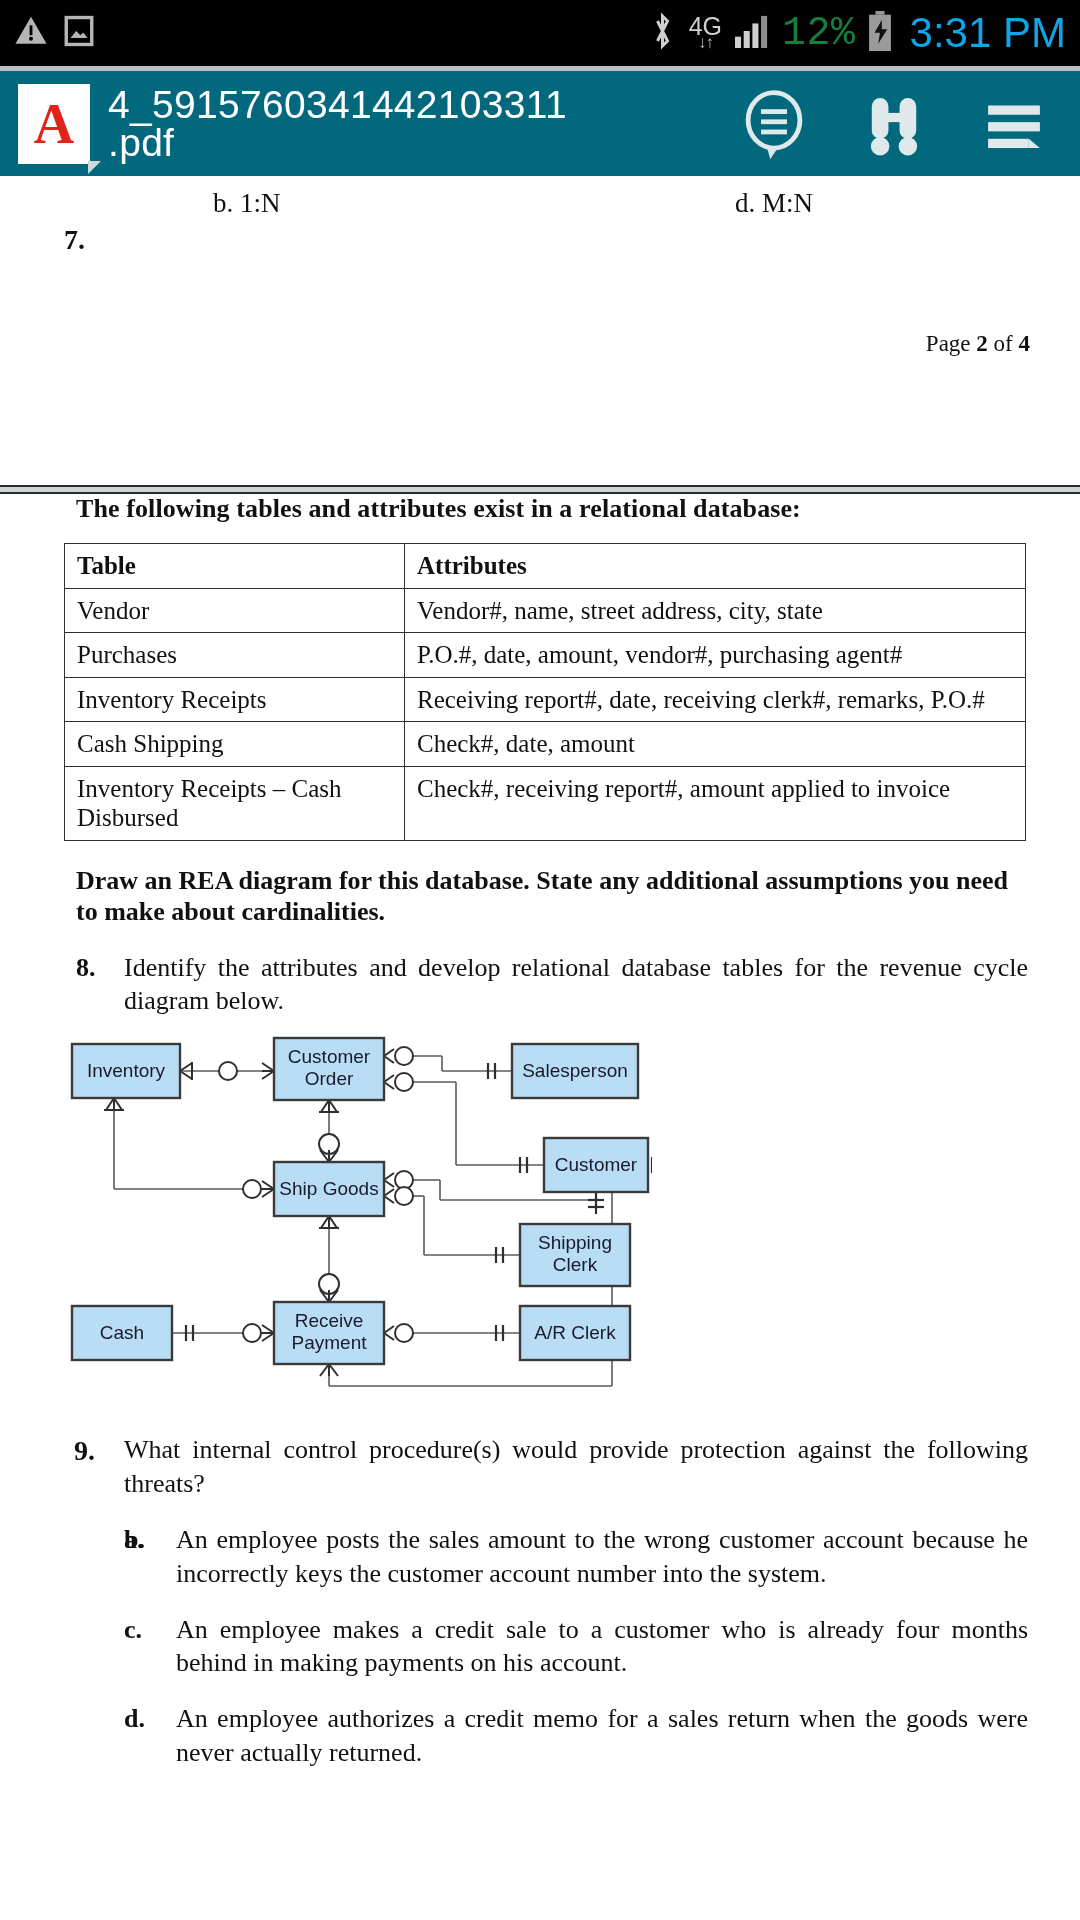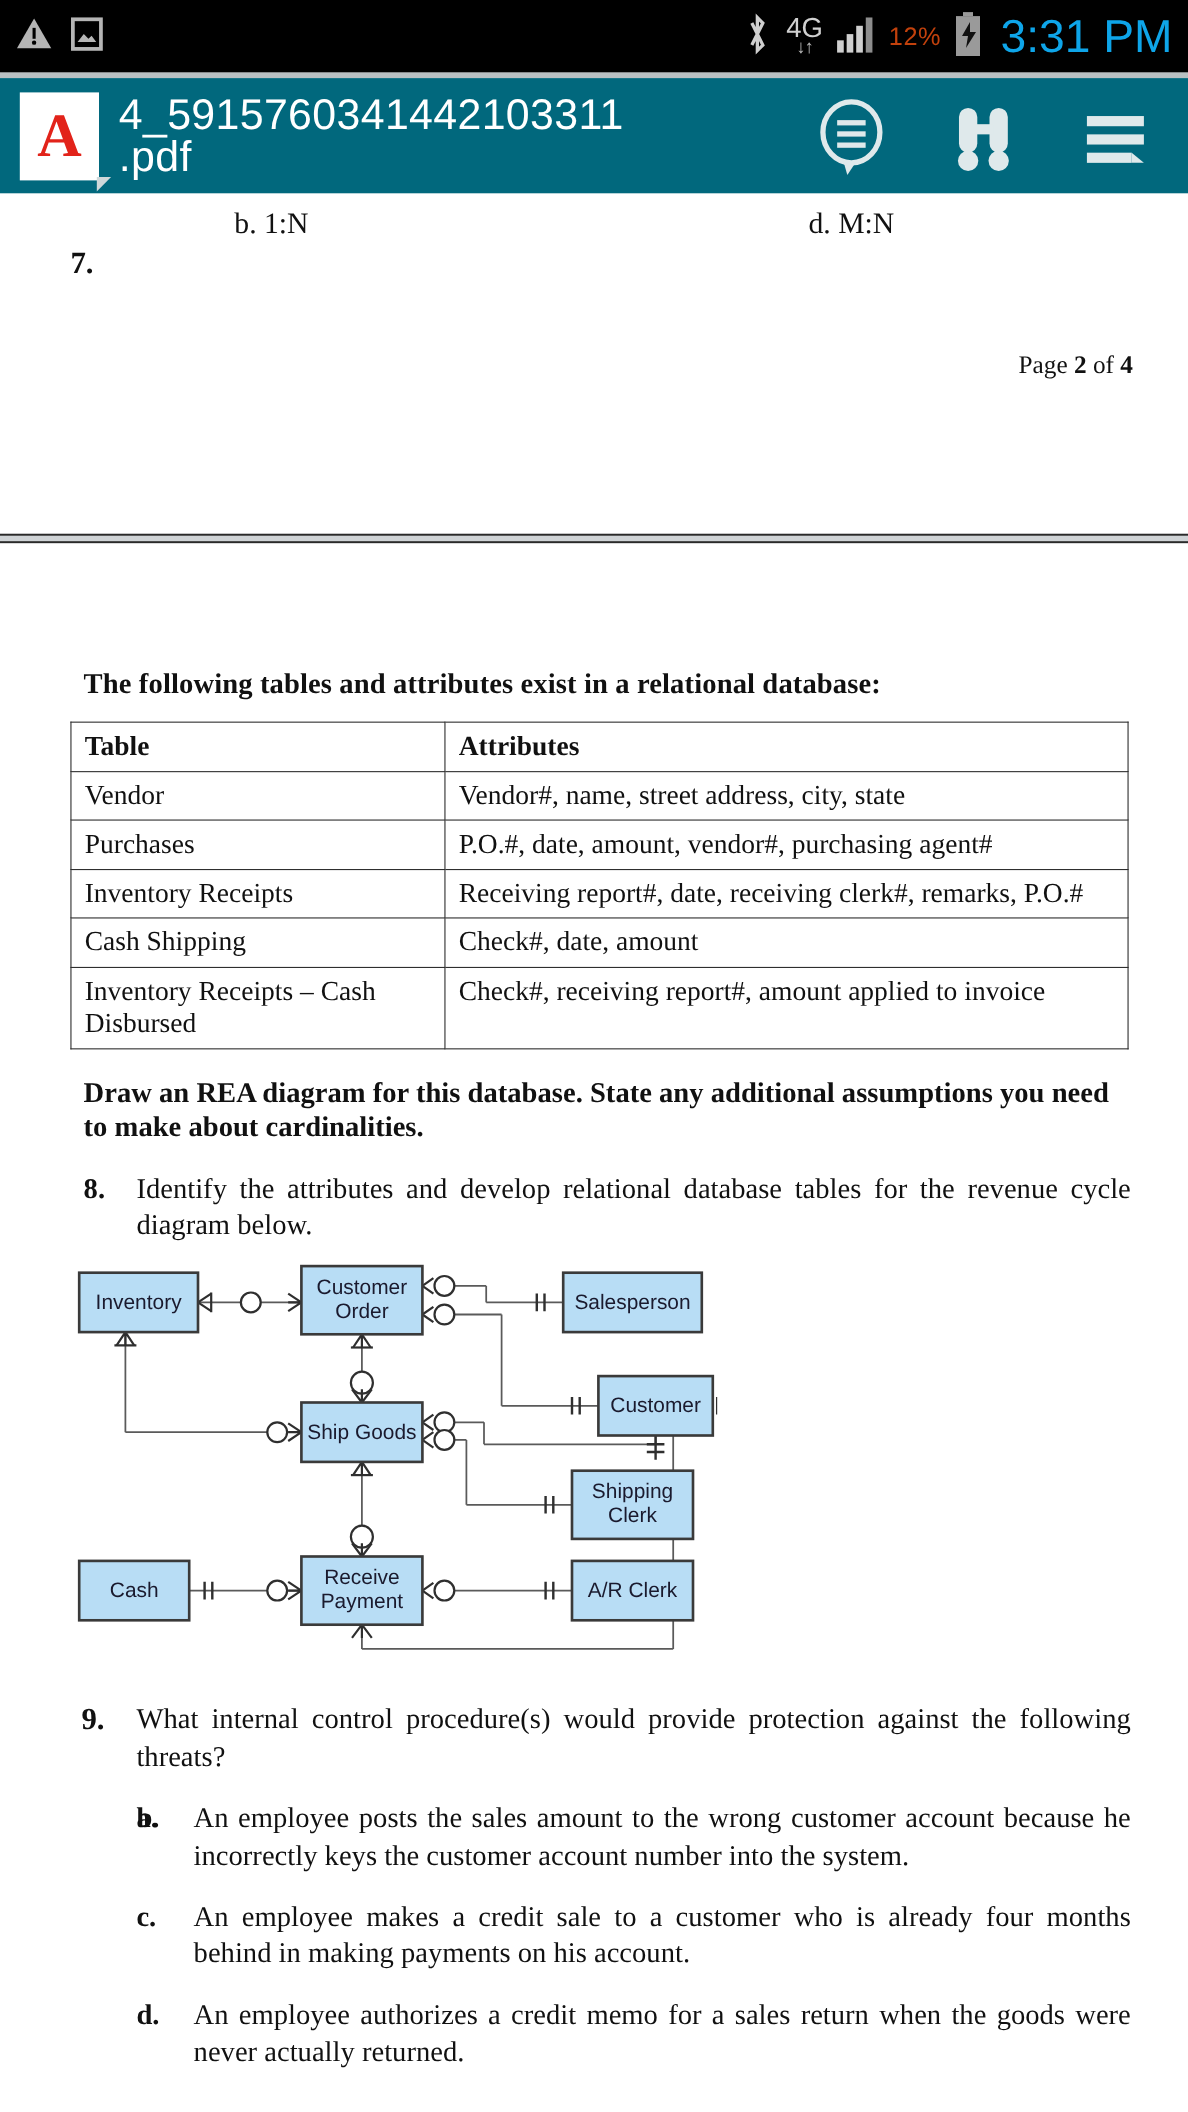--- a/index.html
+++ b/index.html
@@ -5,21 +5,21 @@
   * { margin:0; padding:0; box-sizing:border-box; }
   html,body { width:1080px; height:1920px; background:#fff;
     font-family:"Liberation Sans", sans-serif; overflow:hidden; }
 
   
   .statusbar{ position:absolute; left:0; top:0; width:1080px; height:66px;
     background:#000; display:flex; align-items:center; padding:0 14px; }
   .sb-left{ display:flex; align-items:center; gap:14px; }
   .sb-right{ margin-left:auto; display:flex; align-items:center; gap:11px; }
   .sb-ico{ display:block; }
-  .sb-txt{ color:#c2410c; font-size:23px; letter-spacing:.5px; }
+  .sb-txt{ color:#15803d; font-size:40px; letter-spacing:.5px;font-family:Liberation Mono, monospace; }
   .sb-clock{ color:#0ea5e9; font-size:42px; letter-spacing:0px; padding-left:6px; }
   .fourg{ display:flex; flex-direction:column; align-items:center; line-height:.82; }
   .fourg b{ color:#d0d0d0; font-size:25px; font-weight:400; }
   .fourg i{ color:#bdbdbd; font-size:17px; font-style:normal; letter-spacing:-1px;}
   .statusbar-div{ position:absolute; left:0; top:66px; width:1080px; height:5px;
     background:#b9c0c2; }
 
   
   .toolbar{ position:absolute; left:0; top:71px; width:1080px; height:105px;
     background:#01687d; display:flex; align-items:center; padding:0 18px; }
@@ -44,25 +44,25 @@
   .page-top{ height:309px; }
   .pg-sep{ height:9px; border-top:2px solid #2a2a2a; border-bottom:2px solid #2a2a2a;
     background:#cfd3d6; }
   .page-bottom{ padding-top:0; }
 
   .doc{ font-family:"Liberation Serif", serif; color:#111; }
   .mc-row{ position:absolute; top:12px; left:0; width:1080px; font-size:27px; }
   .mc-b{ position:absolute; left:213px; }
   .mc-d{ position:absolute; left:735px; }
   .q7{ position:absolute; top:48px; left:64px; font-size:28px; font-weight:700; }
-  .pagenum{ position:absolute; top:143px; right:50px; font-size:23px; }
+  .pagenum{ position:absolute; top:155px; right:50px; font-size:23px; }
   .pagenum b{ font-weight:700; }
 
   .body-pad{ padding:0 52px 0 76px; }
-  .lead{ font-size:26px; font-weight:700; padding-top:113px; letter-spacing:.1px; }
+  .lead{ font-size:26px; font-weight:700; letter-spacing:.1px; }
 
   table.rdb{ border-collapse:collapse; width:962px; margin:19px 13px 0 -12px;
     font-size:25px; }
   table.rdb th, table.rdb td{ border:1.5px solid #2e2e2e; padding:7px 12px;
     text-align:left; vertical-align:top; line-height:1.18; }
   table.rdb th{ font-weight:700; }
   table.rdb td.c1{ width:340px; }
 
   .draw-note{ font-size:26px; font-weight:700; margin-top:24px; line-height:1.22; }
 

